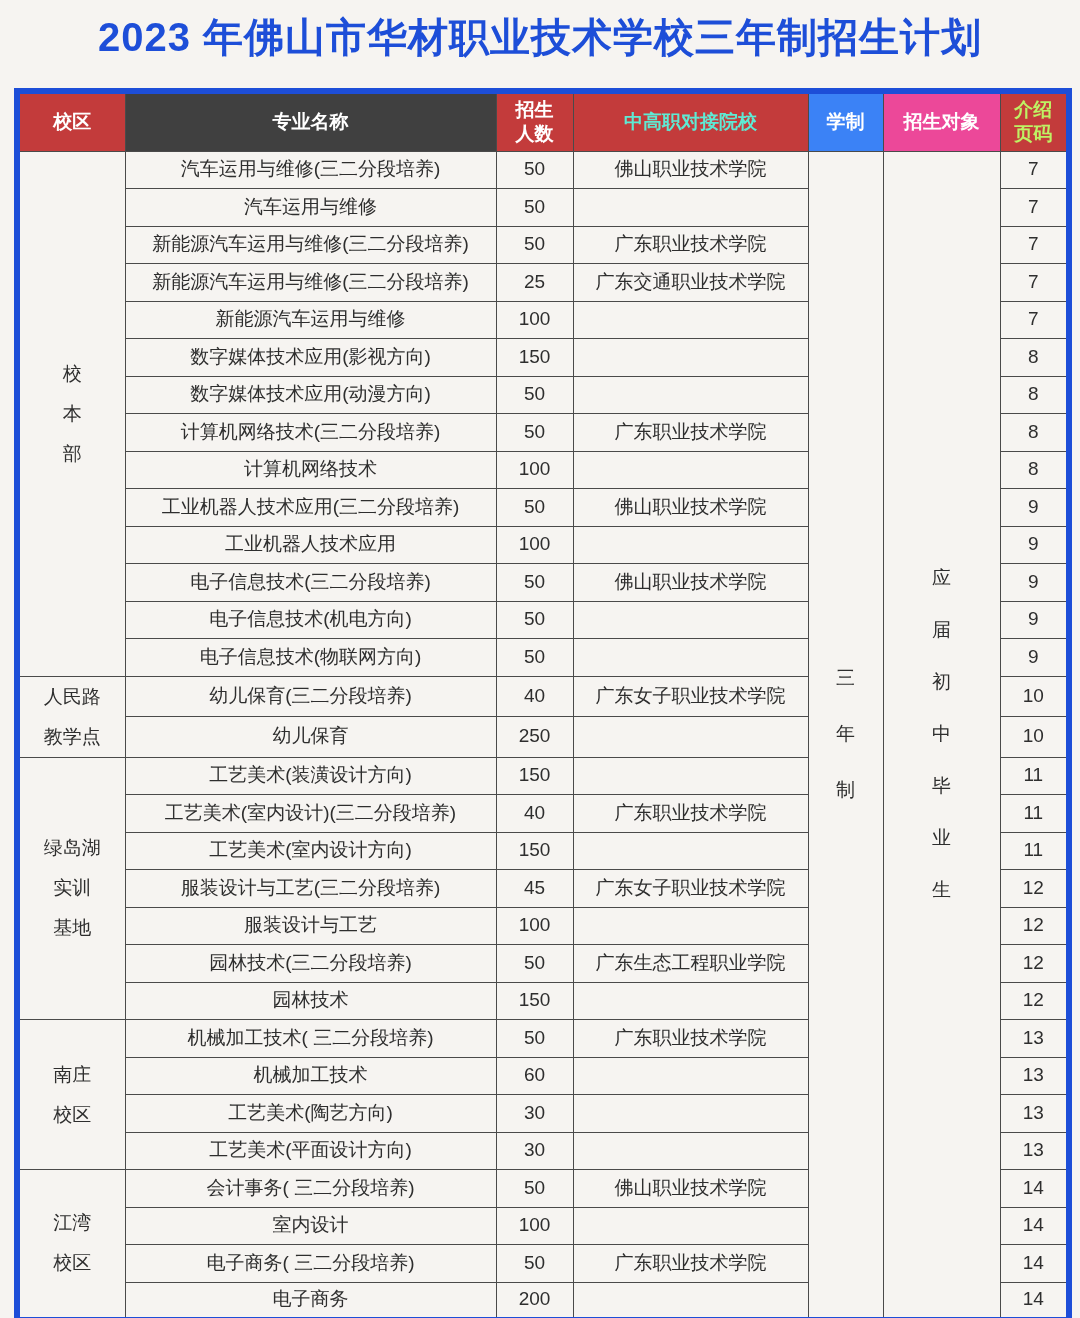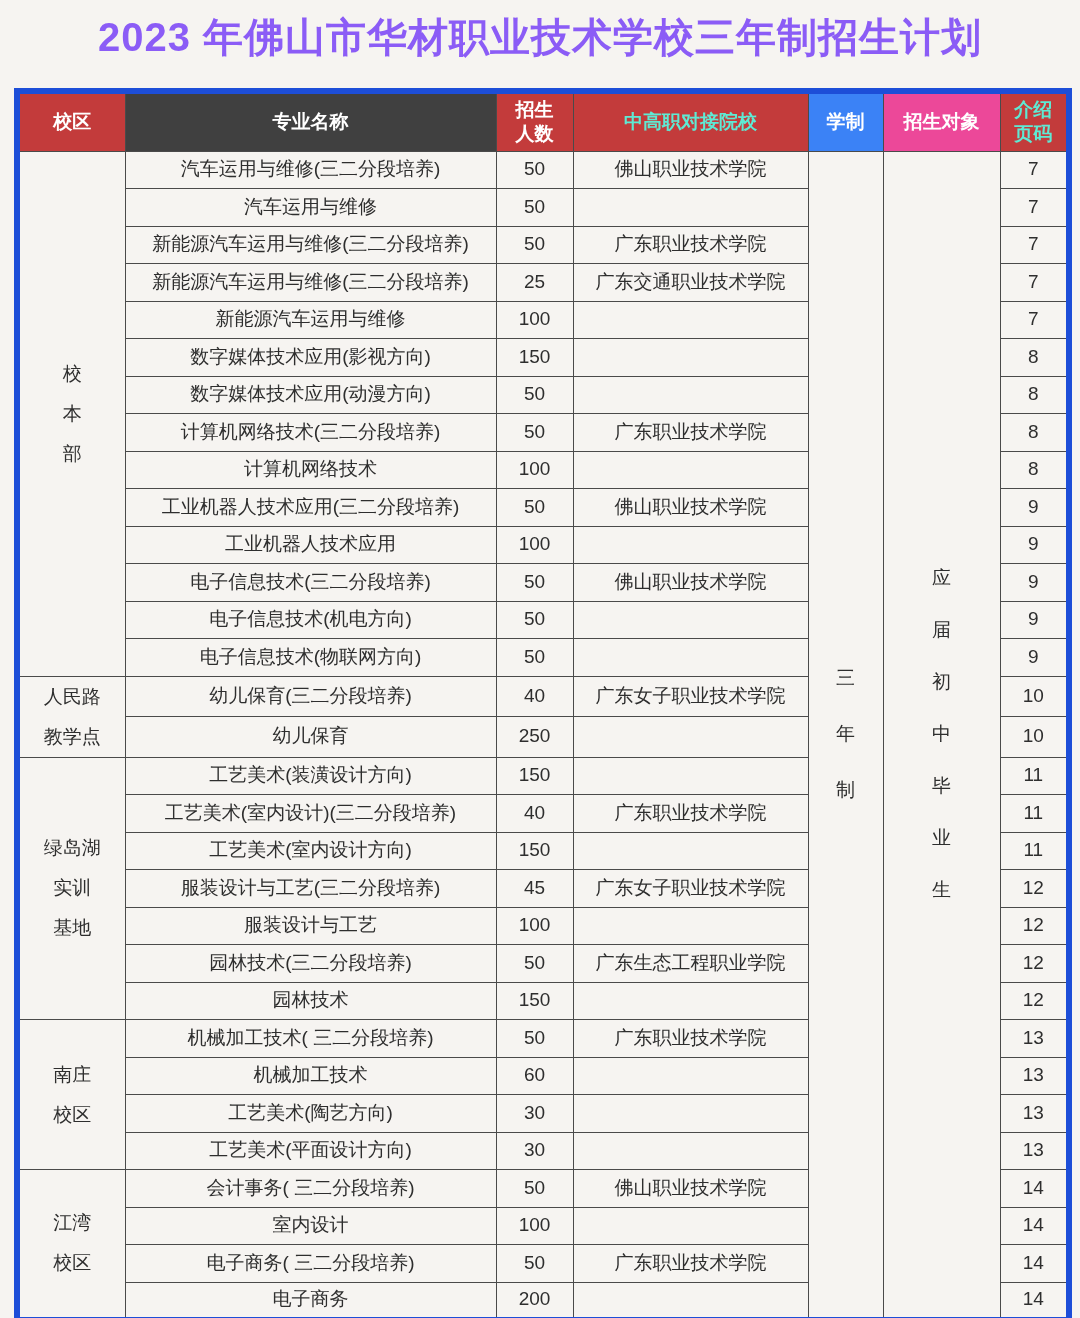--- a/index.html
+++ b/index.html
@@ -50,42 +50,42 @@
   td.campus-cell div{line-height:40px;}
   td.duration-cell{padding-top:30px;}
   td.duration-cell div{line-height:56px;}
   td.target-cell{padding-top:30px;}
   td.target-cell div{line-height:52px;}
 </style>
 </head>
 <body>
 
 <div class="page" style="background: rgb(246, 244, 241);">
-  <div class="page-title" style="color: #8b5cf6;">2023 年佛山市华材职业技术学校三年制招生计划</div>
+  <div class="page-title" style="color: #1d4ed8;">2023 年佛山市华材职业技术学校三年制招生计划</div>
 
   <table class="enroll">
     <colgroup>
       <col style="width:108px">
       <col style="width:371px">
       <col style="width:77px">
       <col style="width:235px">
       <col style="width:75px">
       <col style="width:117px">
       <col style="width:69px">
     </colgroup>
     <thead>
       <tr>
         <th style="background: rgb(195, 59, 59); color: rgb(255, 255, 255);">校区</th>
         <th style="background: #404040; color: rgb(255, 255, 255);">专业名称</th>
         <th style="background: rgb(195, 59, 59); color: rgb(255, 255, 255);">招生
 人数</th>
         <th style="background: rgb(195, 59, 59); color: #5eead4;">中高职对接院校</th>
         <th style="background: #3b82f6; color: rgb(255, 255, 255);">学制</th>
         <th style="background: #ec4899; color: rgb(255, 255, 255); margin-top: 16px;">招生对象</th>
-        <th style="background: rgb(195, 59, 59); color: #5eead4; margin-top: 44px;">介绍
+        <th style="background: rgb(195, 59, 59); color: #bef264; margin-top: 44px;">介绍
 页码</th>
       </tr>
     </thead>
     <tbody>
         <tr>
           <td class="campus-cell" rowspan="14">
             <div>校</div>
             <div>本</div>
             <div>部</div>
           </td>

